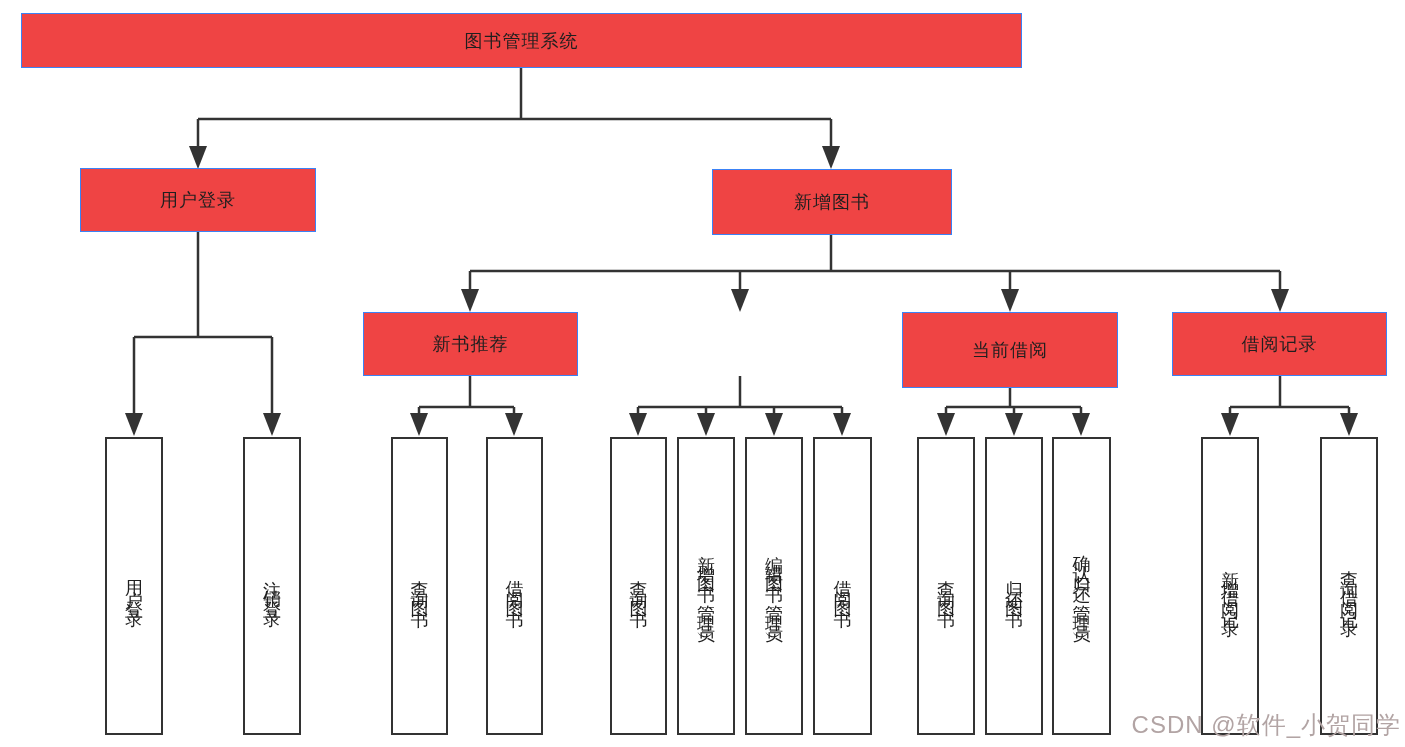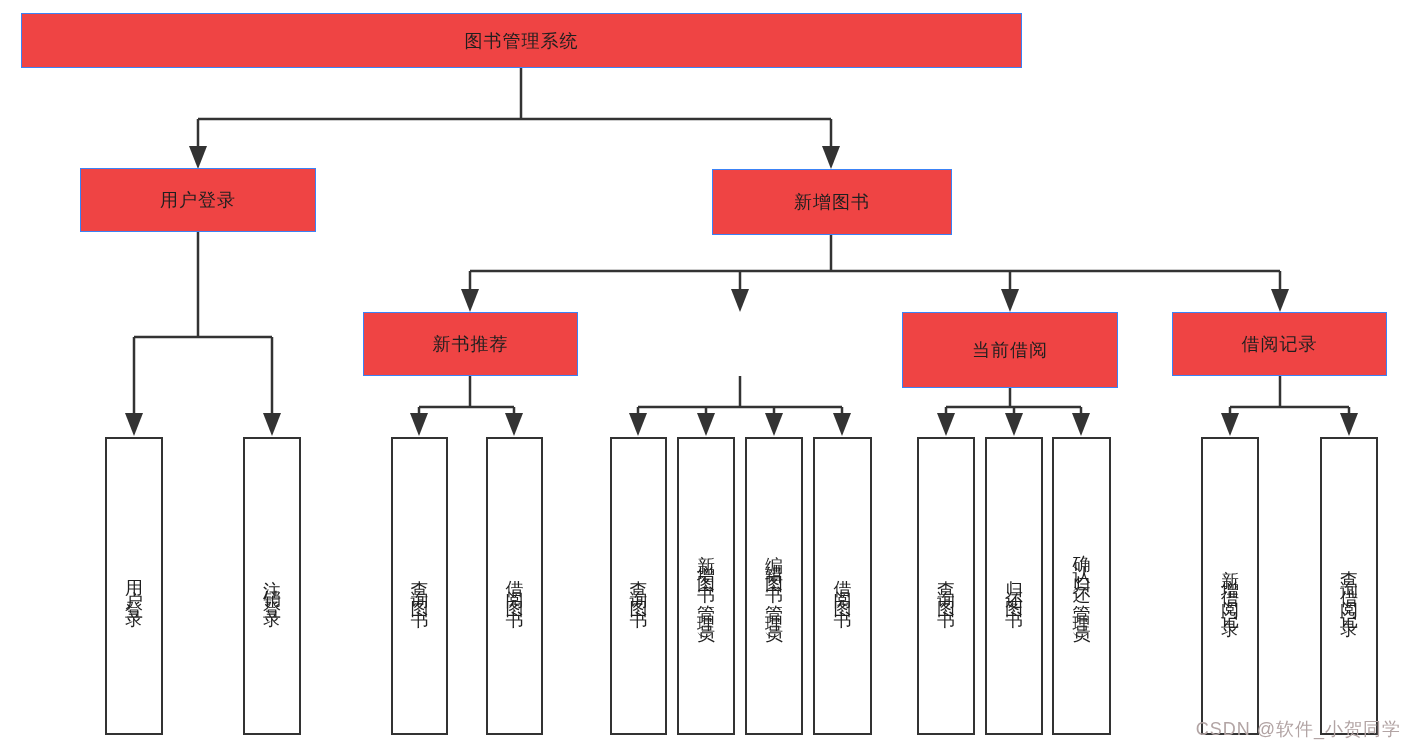--- a/index.html
+++ b/index.html
@@ -55,21 +55,21 @@
     font-size: 18px;
     letter-spacing: 10px;
     line-height: 1;
     max-height: 290px;
     white-space: nowrap;
   }
   .watermark {
     position: absolute;
     right: 4px;
     bottom: 6px;
-    font-size: 18px;
+    font-size: 24px;
     letter-spacing: 1px;
     color: #b2a4a4;
     white-space: nowrap;
   }
 </style>
 </head>
 <body>
 
 <div class="canvas">
 

